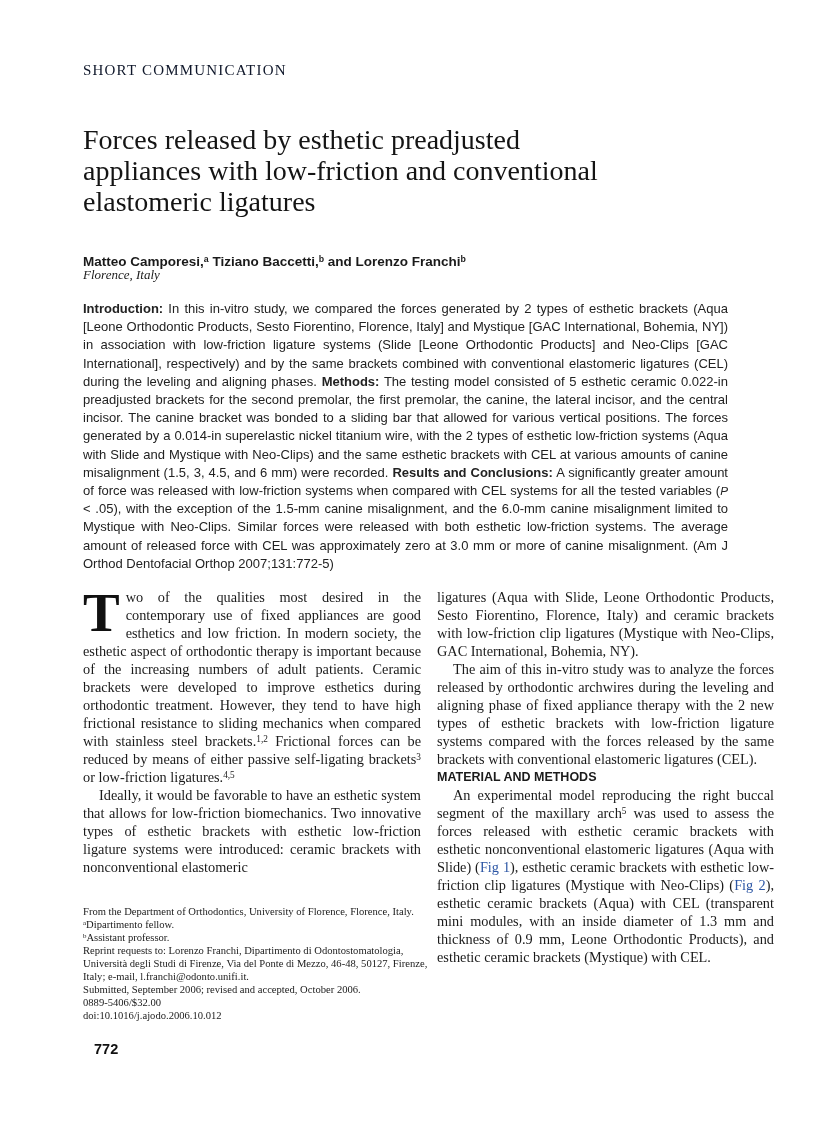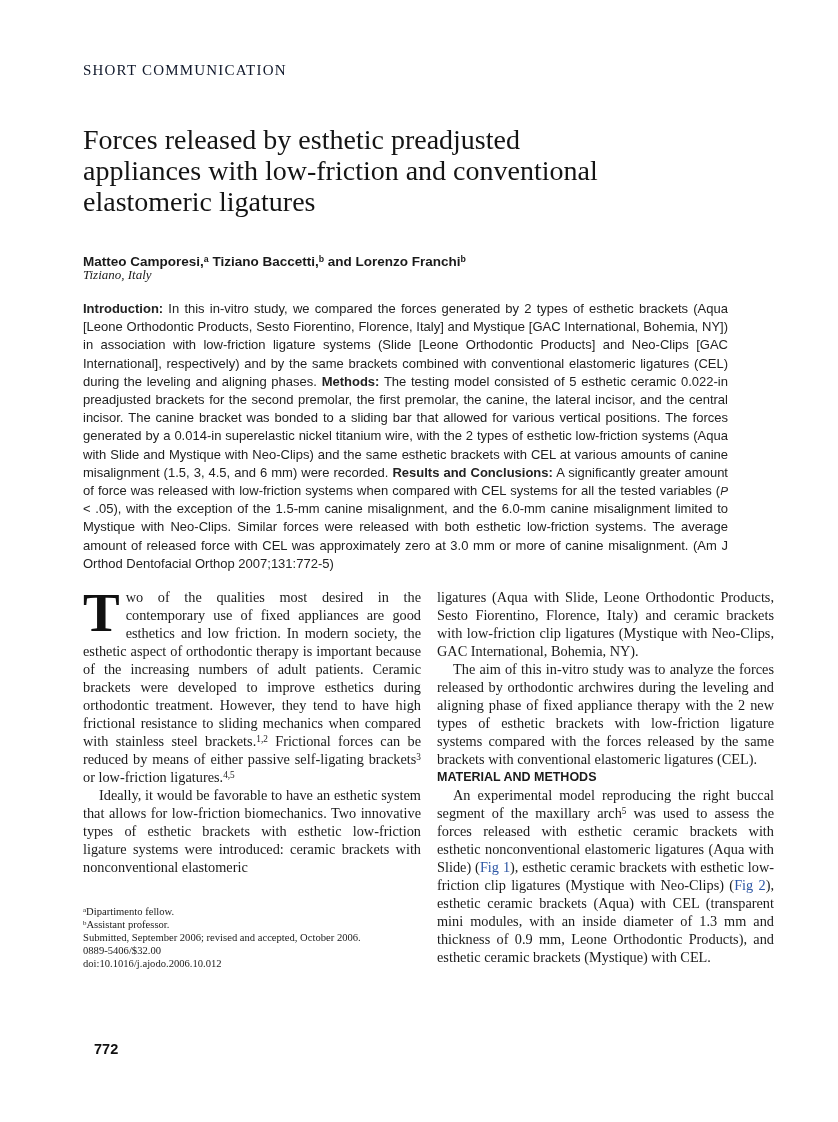--- a/index.html
+++ b/index.html
@@ -118,39 +118,41 @@
   <div class="header-label">SHORT COMMUNICATION</div>
 
   <div class="article-title">
     <div>Forces released by esthetic preadjusted</div>
     <div>appliances with low-friction and conventional</div>
     <div>elastomeric ligatures</div>
   </div>
 
   <div class="authors"><span>Matteo Camporesi,</span><span class="sup">a</span><span> Tiziano Baccetti,</span><span class="sup">b</span><span> and Lorenzo Franchi</span><span class="sup">b</span></div>
 
-  <div class="location">Tiziano, Italy</div>
+  <div class="location">Florence, Italy</div>
 
   <div class="abstract"><span class="b">Introduction:</span><span> In this in-vitro study, we compared the forces generated by 2 types of esthetic brackets (Aqua [Leone Orthodontic Products, Sesto Fiorentino, Florence, Italy] and Mystique [GAC International, Bohemia, NY]) in association with low-friction ligature systems (Slide [Leone Orthodontic Products] and Neo-Clips [GAC International], respectively) and by the same brackets combined with conventional elastomeric ligatures (CEL) during the leveling and aligning phases. </span><span class="b">Methods:</span><span> The testing model consisted of 5 esthetic ceramic 0.022-in preadjusted brackets for the second premolar, the first premolar, the canine, the lateral incisor, and the central incisor. The canine bracket was bonded to a sliding bar that allowed for various vertical positions. The forces generated by a 0.014-in superelastic nickel titanium wire, with the 2 types of esthetic low-friction systems (Aqua with Slide and Mystique with Neo-Clips) and the same esthetic brackets with CEL at various amounts of canine misalignment (1.5, 3, 4.5, and 6 mm) were recorded. </span><span class="b">Results and Conclusions:</span><span> A significantly greater amount of force was released with low-friction systems when compared with CEL systems for all the tested variables (</span><span class="psc">P</span><span> &lt; .05), with the exception of the 1.5-mm canine misalignment, and the 6.0-mm canine misalignment limited to Mystique with Neo-Clips. Similar forces were released with both esthetic low-friction systems. The average amount of released force with CEL was approximately zero at 3.0 mm or more of canine misalignment. (Am J Orthod Dentofacial Orthop 2007;131:772-5)</span></div>
 
   <div class="col col-left">
     <p><span class="dropcap">T</span><span>wo of the qualities most desired in the contemporary use of fixed appliances are good esthetics and low friction. In modern society, the esthetic aspect of orthodontic therapy is important because of the increasing numbers of adult patients. Ceramic brackets were developed to improve esthetics during orthodontic treatment. However, they tend to have high frictional resistance to sliding mechanics when compared with stainless steel brackets.</span><span class="sup">1,2</span><span> Frictional forces can be reduced by means of either passive self-ligating brackets</span><span class="sup">3</span><span> or low-friction ligatures.</span><span class="sup">4,5</span></p>
     <p class="indent"><span>Ideally, it would be favorable to have an esthetic system that allows for low-friction biomechanics. Two innovative types of esthetic brackets with esthetic low-friction ligature systems were introduced: ceramic brackets with nonconventional elastomeric</span></p>
   </div>
 
   <div class="col col-right">
     <p><span>ligatures (Aqua with Slide, Leone Orthodontic Products, Sesto Fiorentino, Florence, Italy) and ceramic brackets with low-friction clip ligatures (Mystique with Neo-Clips, GAC International, Bohemia, NY).</span></p>
     <p class="indent"><span>The aim of this in-vitro study was to analyze the forces released by orthodontic archwires during the leveling and aligning phase of fixed appliance therapy with the 2 new types of esthetic brackets with low-friction ligature systems compared with the forces released by the same brackets with conventional elastomeric ligatures (CEL).</span></p>
     <p class="section-heading">MATERIAL AND METHODS</p>
     <p class="indent"><span>An experimental model reproducing the right buccal segment of the maxillary arch</span><span class="sup">5</span><span> was used to assess the forces released with esthetic ceramic brackets with esthetic nonconventional elastomeric ligatures (Aqua with Slide) (</span><span class="link">Fig 1</span><span>), esthetic ceramic brackets with esthetic low-friction clip ligatures (Mystique with Neo-Clips) (</span><span class="link">Fig 2</span><span>), esthetic ceramic brackets (Aqua) with CEL (transparent mini modules, with an inside diameter of 1.3 mm and thickness of 0.9 mm, Leone Orthodontic Products), and esthetic ceramic brackets (Mystique) with CEL.</span></p>
   </div>
 
   <div class="footnotes">
+    <p><span>From the Department of Orthodontics, University of Florence, Florence, Italy.</span></p>
     <p><span class="sup">a</span><span>Dipartimento fellow.</span></p>
     <p><span class="sup">b</span><span>Assistant professor.</span></p>
+    <p><span>Reprint requests to: Lorenzo Franchi, Dipartimento di Odontostomatologia, Università degli Studi di Firenze, Via del Ponte di Mezzo, 46-48, 50127, Firenze, Italy; e-mail, l.franchi@odonto.unifi.it.</span></p>
     <p><span>Submitted, September 2006; revised and accepted, October 2006.</span></p>
     <p><span>0889-5406/$32.00</span></p>
     <p><span>doi:10.1016/j.ajodo.2006.10.012</span></p>
   </div>
 
   <div class="page-number">772</div>
 
 </div>
 
 </body></html>

